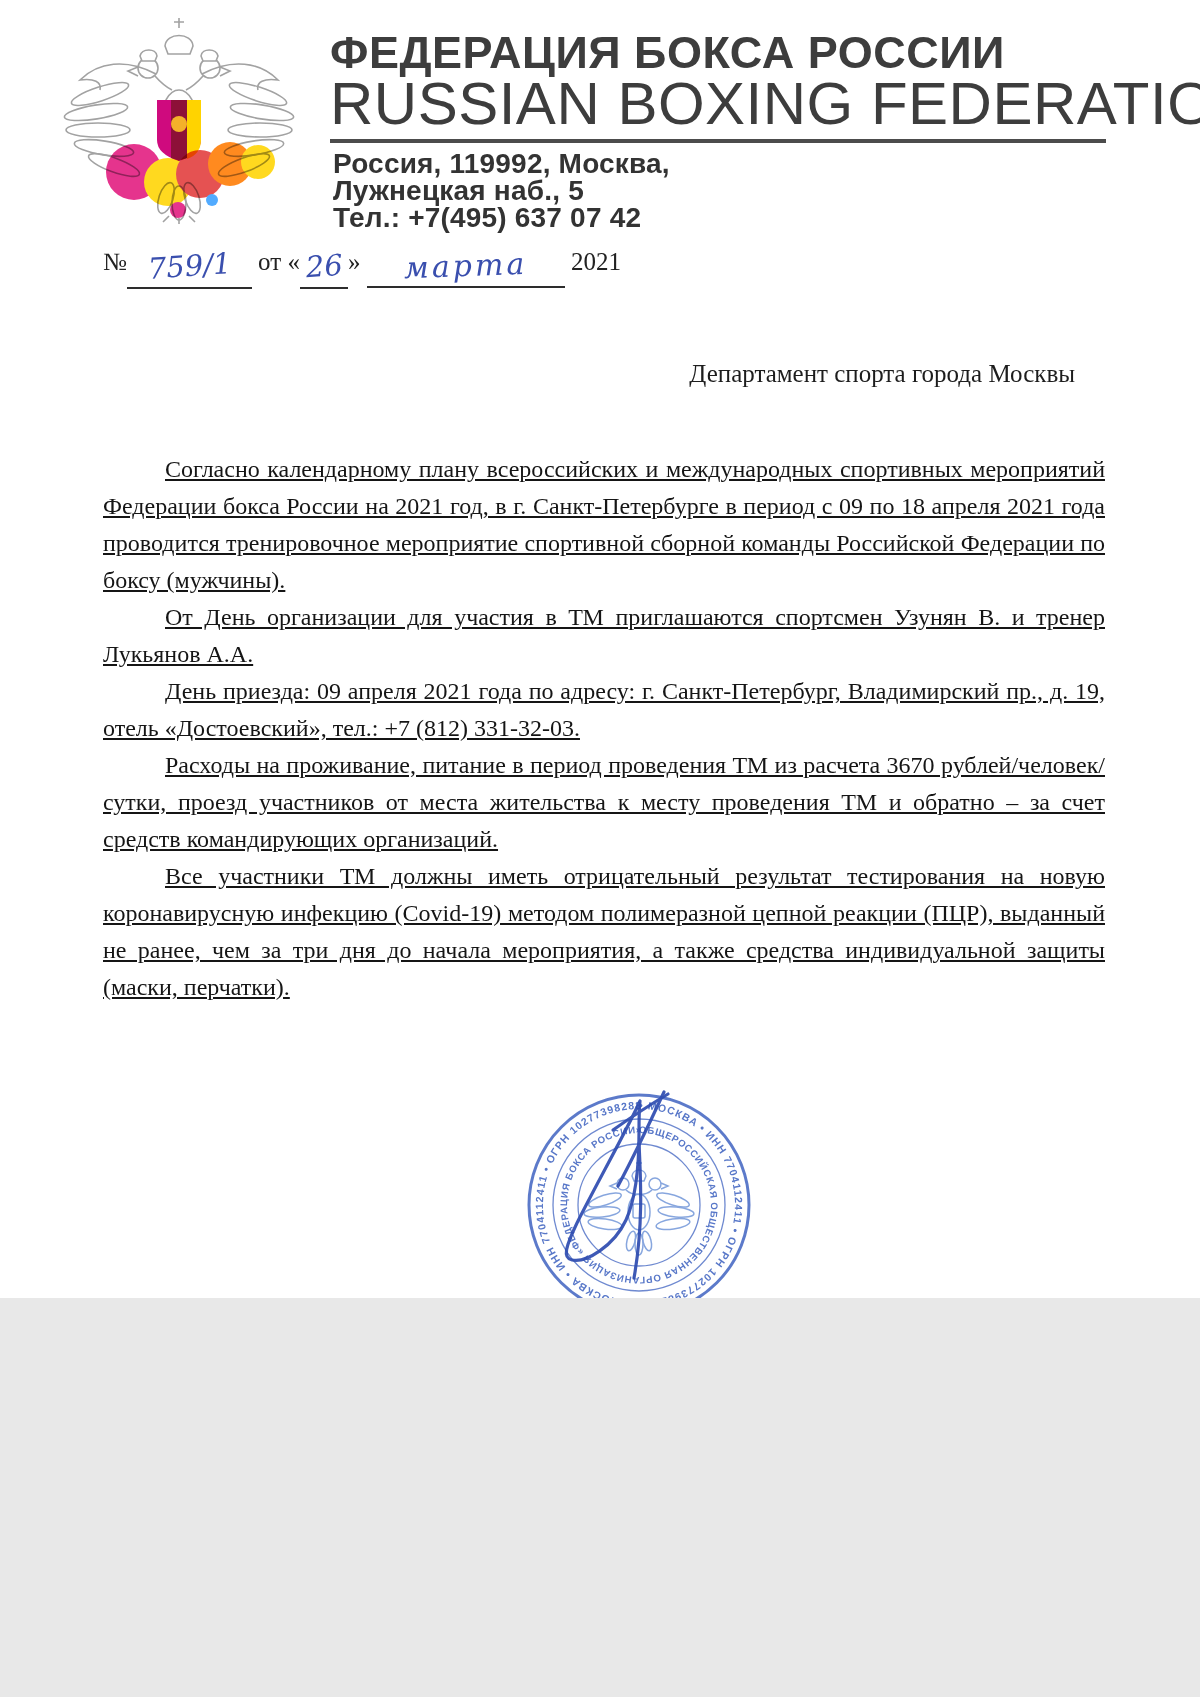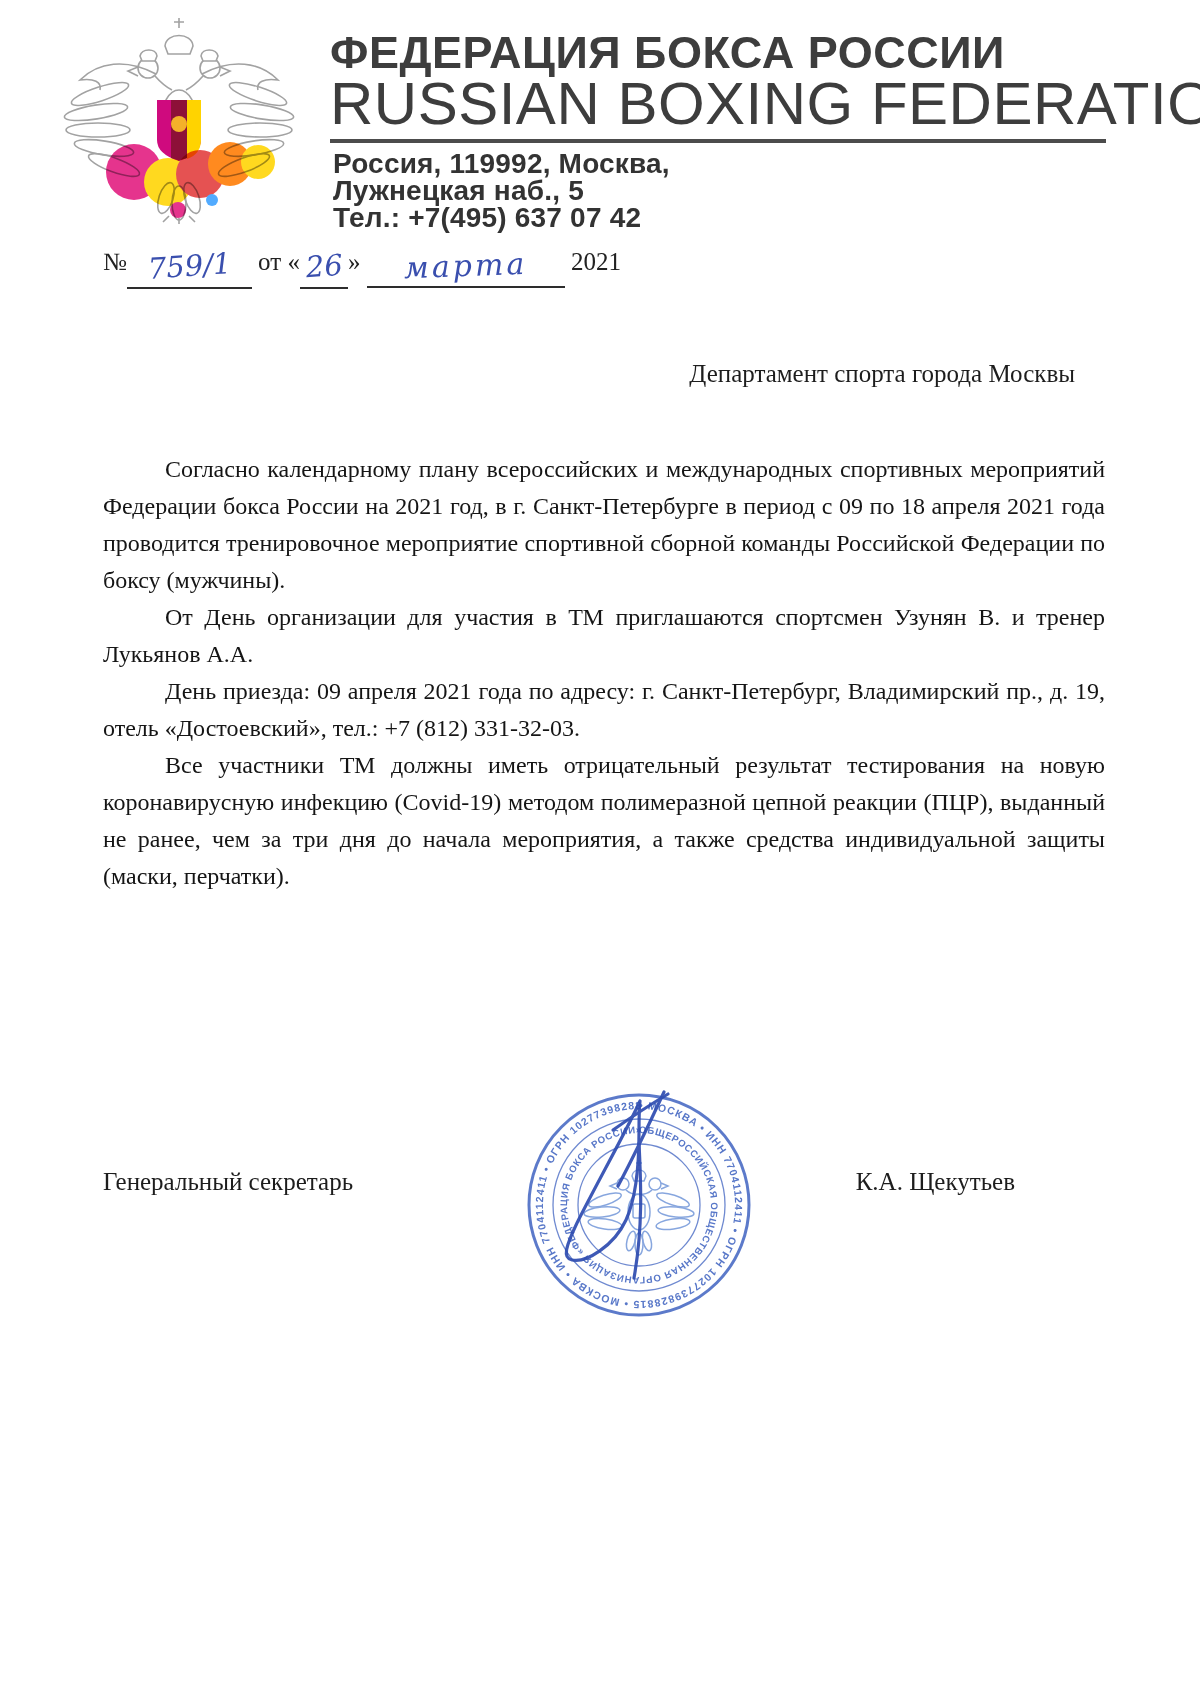--- a/index.html
+++ b/index.html
@@ -1,17 +1,17 @@
 <!DOCTYPE html>
 <html lang="ru"><head>
 <meta charset="utf-8">
 <style>
   html,body{margin:0;padding:0;background:#e8e8e8;}
   .page{
-    position:relative;width:1200px;height:1697px;background:#ffffff;
+    position:relative;width:1200px;height:1298px;background:#ffffff;
     margin:0 auto;overflow:hidden;
     font-family:"Liberation Serif","DejaVu Serif",serif;color:#1f1f1f;
   }
   
   .emblem{position:absolute;left:60px;top:12px;width:238px;height:212px;}
   .head-titles{position:absolute;left:330px;top:28px;width:778px;
     font-family:"Liberation Sans","DejaVu Sans",sans-serif;color:#3d3d3d;}
   .title-ru{font-size:45px;font-weight:700;letter-spacing:0.5px;line-height:50px;white-space:nowrap;}
   .title-en{font-size:60px;font-weight:400;letter-spacing:0.5px;line-height:52px;white-space:nowrap;}
   .head-rule{position:absolute;left:330px;top:139px;width:776px;height:4px;background:#4c4c4c;}
@@ -28,21 +28,21 @@
   .blank-day{width:48px;}
   .blank-month{width:198px;}
   .hand{display:inline-block;font-family:"DejaVu Serif",serif;font-style:italic;
     color:#3a4fae;font-size:29px;transform:rotate(-4deg) translateY(-2px);}
   .hand-month{font-size:30px;letter-spacing:3px;transform:rotate(-2deg) translateY(-2px);}
   
   .recipient{position:absolute;right:125px;top:360px;font-size:25px;color:#1d1d1d;}
   
   .body-text{position:absolute;left:103px;top:451px;width:1002px;
     font-size:24px;line-height:37px;text-align:justify;color:#151515;}
-  .body-text p{margin:0;text-indent:62px;}
+  .body-text p{margin:0;text-indent:62px;text-decoration:underline;}
   
   .sign-row{position:absolute;left:103px;top:1168px;width:912px;
     display:flex;justify-content:space-between;font-size:25px;color:#1d1d1d;}
   
   .stamp{position:absolute;left:522px;top:1088px;width:234px;height:234px;}
   
   .footer{position:absolute;left:103px;top:1483px;font-size:17px;line-height:23px;color:#2a2a2a;}
 </style>
 </head>
 <body>
@@ -121,27 +121,24 @@
     <span class="blank blank-month"><span class="hand hand-month">марта</span></span>
     <span>2021</span>
   </div>
 
   <div class="recipient">Департамент спорта города Москвы</div>
 
   <div class="body-text">
     <p>Согласно календарному плану всероссийских и международных спортивных мероприятий Федерации бокса России на 2021 год, в г. Санкт-Петербурге в период с 09 по 18 апреля 2021 года проводится тренировочное мероприятие спортивной сборной команды Российской Федерации по боксу (мужчины).</p>
     <p>От День организации для участия в ТМ приглашаются спортсмен Узунян В. и тренер Лукьянов А.А.</p>
     <p>День приезда: 09 апреля 2021 года по адресу: г. Санкт-Петербург, Владимирский пр., д. 19, отель «Достоевский», тел.: +7 (812) 331-32-03.</p>
+    <p>Расходы на проживание, питание в период проведения ТМ из расчета 3670 рублей/человек/сутки, проезд участников от места жительства к месту проведения ТМ и обратно – за счет средств командирующих организаций.</p>
     <p>Все участники ТМ должны иметь отрицательный результат тестирования на новую коронавирусную инфекцию (Covid-19) методом полимеразной цепной реакции (ПЦР), выданный не ранее, чем за три дня до начала мероприятия, а также средства индивидуальной защиты (маски, перчатки).</p>
   </div>
 
-  <div class="sign-row">
-    <span>Генеральный секретарь</span>
-    <span>К.А. Щекутьев</span>
-  </div>
 
   <svg class="stamp" viewBox="0 0 234 234">
     <defs>
       <path id="ring-outer-path" d="M 117 21 a 96 96 0 1 1 -0.01 0" fill="none"></path>
       <path id="ring-inner-path" d="M 117 45 a 72 72 0 1 1 -0.01 0" fill="none"></path>
     </defs>
     <g stroke="#4a6cc4" fill="none">
       <circle cx="117" cy="117" r="110" stroke-width="3" opacity="0.9"></circle>
       <circle cx="117" cy="117" r="86" stroke-width="1.3" opacity="0.8"></circle>
       <circle cx="117" cy="117" r="61" stroke-width="1.3" opacity="0.8"></circle>

